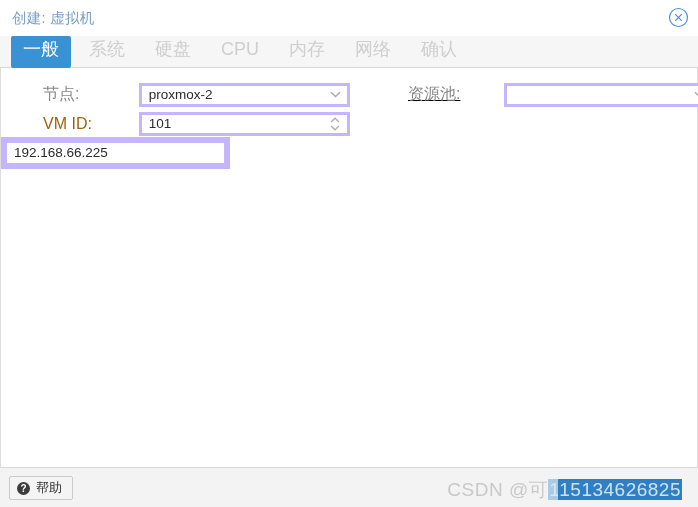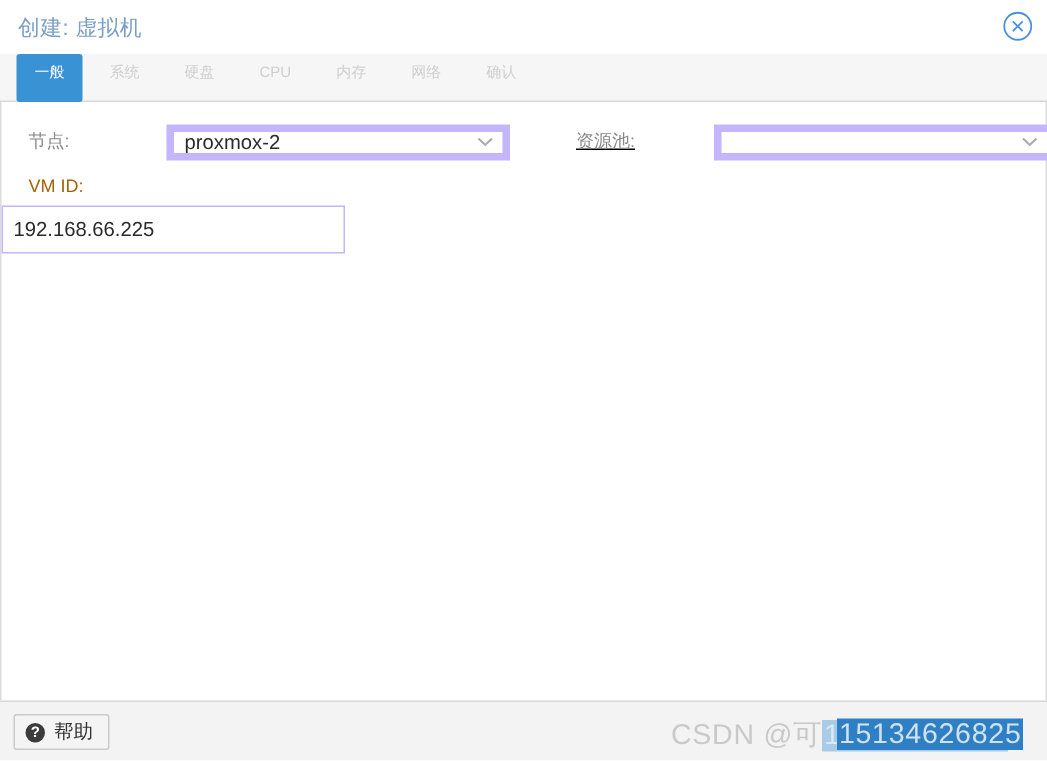--- a/index.html
+++ b/index.html
@@ -46,21 +46,21 @@
     border-bottom: 1px solid #d8d8d8;
     display: flex;
     align-items: flex-start;
     padding-left: 11px;
   }
   .tab {
     height: 32px;
     line-height: 26px;
     padding: 0 12px;
     margin-right: 6px;
-    font-size: 10px;
+    font-size: 18px;
     color: #cfcfcf;
     white-space: nowrap;
     border-radius: 2px;
     cursor: default;
   }
   .tab.enabled { color: #4a4a4a; cursor: pointer; }
   .tab.active {
     background: #3892d4;
     color: #ffffff;
     cursor: pointer;
@@ -82,39 +82,40 @@
   .col-right { left: 365px; width: 348px; text-decoration: underline; }
 
   .field-row {
     height: 29px;
     display: flex;
     align-items: center;
     margin-bottom: 0px;
   }
   .field-label {
     width: 110px;
-    padding-left: 18px;
-    font-size: 12px;
+    padding-left: 6px;
+    font-size: 16px;
     color: #888888;
     white-space: nowrap;
+    margin-left: 36px;
   }
   .field-label.dark { color: #a16207; }
 
   .control {
     position: relative;
     height: 24px;
     background: #ffffff;
-    border: 5px solid #c4b5fd;
+    border: 3px solid #c4b5fd;
     display: flex;
     align-items: center;
   }
   .control.w-left  { width: 229px; }
   .control.w-right { width: 227px; }
   .control.focused {
-    border: 1px solid #c4b5fd;
+    border: 6px solid #c4b5fd;
     height: 32px;
     text-align: right;
   }
   .control .val {
     padding-left: 7px;
     font-size: 13.5px;
     color: #2b2b2b;
     white-space: nowrap;
     overflow: hidden;
   }
@@ -238,20 +239,31 @@
           <span class="trigger">
             <svg class="chev" width="11" height="7" viewBox="0 0 11 7">
               <path d="M1 1.3 L5.5 5.6 L10 1.3" fill="none" stroke="#a9a9a9" stroke-width="1.4"></path>
             </svg>
           </span>
         </div>
       </div>
 
       <div class="field-row">
         <div class="field-label dark">VM ID:</div>
+        <div class="control w-left">
+          <span class="val">101</span>
+          <span class="spin">
+            <svg width="10" height="6" viewBox="0 0 10 6">
+              <path d="M1 5 L5 1.2 L9 5" fill="none" stroke="#b0b0b0" stroke-width="1.3"></path>
+            </svg>
+            <svg width="10" height="6" viewBox="0 0 10 6">
+              <path d="M1 1 L5 4.8 L9 1" fill="none" stroke="#b0b0b0" stroke-width="1.3"></path>
+            </svg>
+          </span>
+        </div>
       </div>
 
       <div class="field-row">
         <div class="control w-left focused">
           <span class="val">192.168.66.225</span>
         </div>
       </div>
 
     </div>
 

